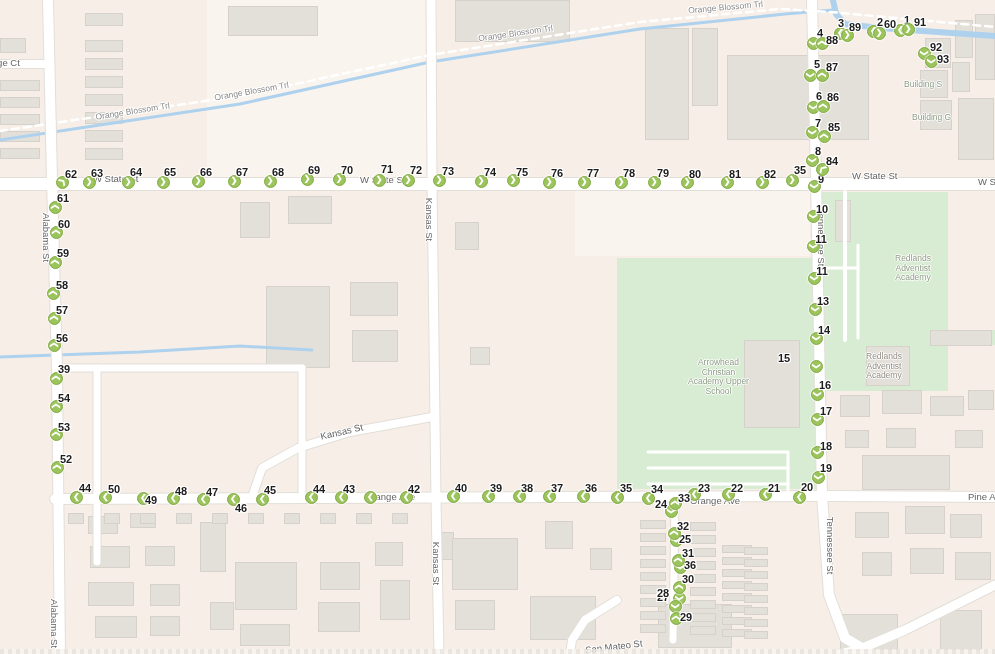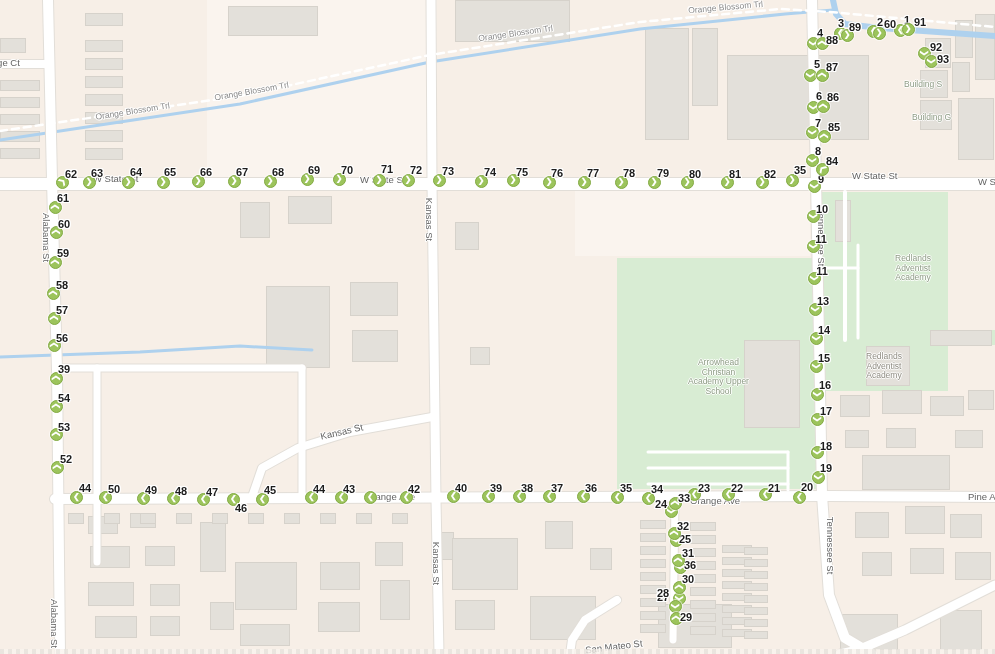--- a/index.html
+++ b/index.html
@@ -299,21 +299,21 @@
         <span class="arr" style="transform: rotate(90deg);">❯</span>
       </div>
       <span class="mnum" style="left: 823px; top: 301px;">13</span>
       <div class="marker" style="left: 809.5px; top: 331.5px;">
         <span class="arr" style="transform: rotate(90deg);">❯</span>
       </div>
       <span class="mnum" style="left: 824px; top: 330px;">14</span>
       <div class="marker" style="left: 809.5px; top: 359.5px;">
         <span class="arr" style="transform: rotate(90deg);">❯</span>
       </div>
-      <span class="mnum" style="left: 824px; top: 358px;">15</span>
+      <span class="mnum" style="left: 784px; top: 358px;">15</span>
       <div class="marker" style="left: 810.5px; top: 387.5px;">
         <span class="arr" style="transform: rotate(90deg);">❯</span>
       </div>
       <span class="mnum" style="left: 825px; top: 385px;">16</span>
       <div class="marker" style="left: 810.5px; top: 412.5px;">
         <span class="arr" style="transform: rotate(90deg);">❯</span>
       </div>
       <span class="mnum" style="left: 826px; top: 411px;">17</span>
       <div class="marker" style="left: 810.5px; top: 445.5px;">
         <span class="arr" style="transform: rotate(90deg);">❯</span>
@@ -435,21 +435,21 @@
         <span class="arr" style="transform: rotate(180deg);">❯</span>
       </div>
       <span class="mnum" style="left: 212px; top: 492px;">47</span>
       <div class="marker" style="left: 166.5px; top: 491.5px;">
         <span class="arr" style="transform: rotate(180deg);">❯</span>
       </div>
       <span class="mnum" style="left: 181px; top: 491px;">48</span>
       <div class="marker" style="left: 136.5px; top: 491.5px;">
         <span class="arr" style="transform: rotate(180deg);">❯</span>
       </div>
-      <span class="mnum" style="left: 151px; top: 490px; text-align: center;">49</span>
+      <span class="mnum" style="left: 151px; top: 500px; text-align: center;">49</span>
       <div class="marker" style="left: 98.5px; top: 490.5px;">
         <span class="arr" style="transform: rotate(180deg);">❯</span>
       </div>
       <span class="mnum" style="left: 114px; top: 489px;">50</span>
       <div class="marker" style="left: 69.5px; top: 490.5px;">
         <span class="arr" style="transform: rotate(180deg);">❯</span>
       </div>
       <span class="mnum" style="left: 85px; top: 488px;">44</span>
       <div class="marker" style="left: 50.5px; top: 460.5px;">
         <span class="arr" style="transform: rotate(-90deg);">❯</span>

